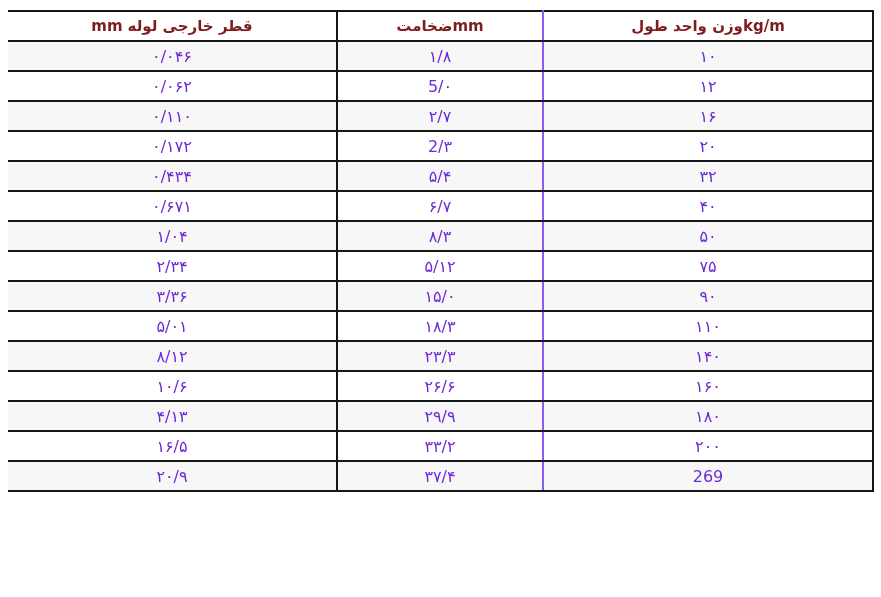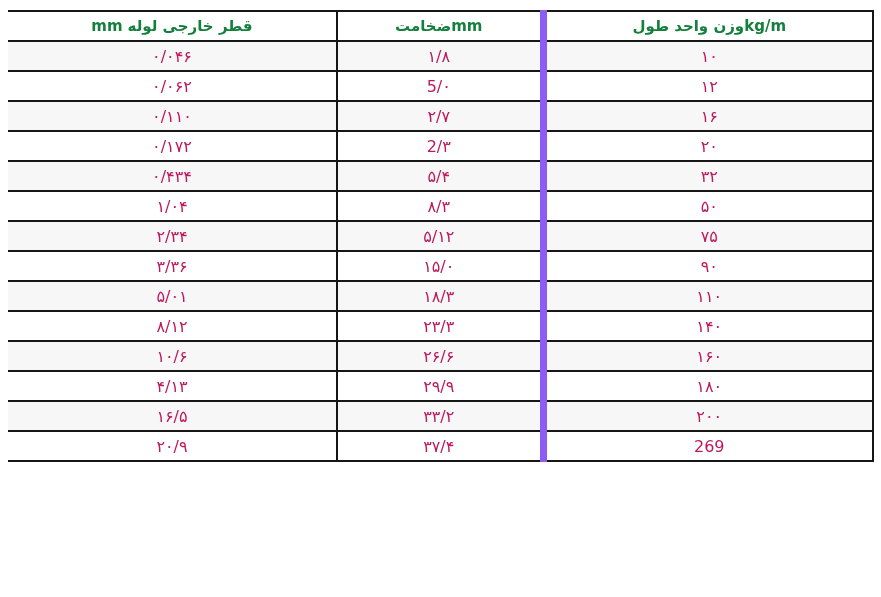--- a/index.html
+++ b/index.html
@@ -24,36 +24,36 @@
     text-align: center;
     vertical-align: middle;
     border-top: 2px solid #161616;
     border-bottom: 2px solid #161616;
     overflow: hidden;
     white-space: nowrap;
   }
   .spec-table th:nth-child(2),
   .spec-table td:nth-child(2) {
     border-left: 2px solid #161616;
-    border-right: 7px solid #8b5cf6;
+    border-right: 2px solid #8b5cf6;
   }
   .spec-table th:last-child,
   .spec-table td:last-child {
     border-right: 2px solid #161616;
     margin-left: 47px;
   }
   .spec-table thead th {
     font-weight: bold;
     font-size: 15px;
-    color: #15803d;
+    color: #7f1d1d;
     background: #ffffff;
   }
   .spec-table tbody td {
     font-size: 16px;
-    color: #be185d;
+    color: #6d28d9;
   }
   .spec-table tbody tr:nth-child(odd) {
     background: #f7f7f7;
   }
   .spec-table tbody tr:nth-child(even) {
     background: #ffffff;
   }
   .unit-left {
     margin-right: 5px;
   }
@@ -94,20 +94,25 @@
       <td>۰/۱۷۲</td>
       <td>2/۳</td>
       <td>۲۰</td>
     </tr>
     <tr>
       <td>۰/۴۳۴</td>
       <td>۵/۴</td>
       <td>۳۲</td>
     </tr>
     <tr>
+      <td>۰/۶۷۱</td>
+      <td>۶/۷</td>
+      <td>۴۰</td>
+    </tr>
+    <tr>
       <td>۱/۰۴</td>
       <td>۸/۳</td>
       <td>۵۰</td>
     </tr>
     <tr>
       <td>۲/۳۴</td>
       <td>۵/۱۲</td>
       <td>۷۵</td>
     </tr>
     <tr>

